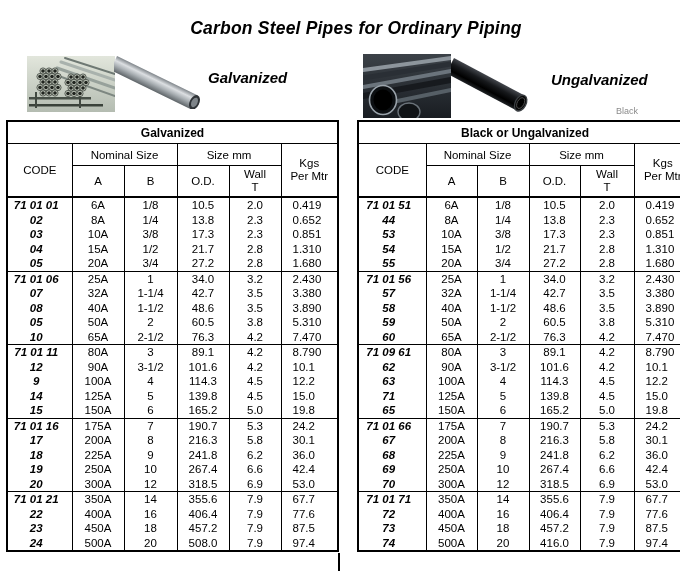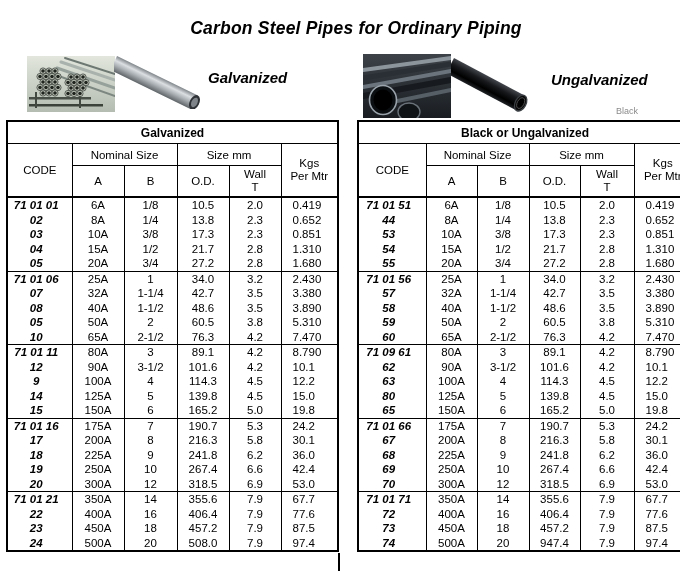--- a/index.html
+++ b/index.html
@@ -518,21 +518,21 @@
         </tr>
         <tr>
           <td class="c-code">63</td>
           <td class="c-a">100A</td>
           <td class="c-b">4</td>
           <td class="c-od">114.3</td>
           <td class="c-wall">4.5</td>
           <td class="c-kgs">12.2</td>
         </tr>
         <tr>
-          <td class="c-code">80</td>
+          <td class="c-code">71</td>
           <td class="c-a">125A</td>
           <td class="c-b">5</td>
           <td class="c-od">139.8</td>
           <td class="c-wall">4.5</td>
           <td class="c-kgs">15.0</td>
         </tr>
         <tr>
           <td class="c-code">65</td>
           <td class="c-a">150A</td>
           <td class="c-b">6</td>
@@ -605,21 +605,21 @@
           <td class="c-a">450A</td>
           <td class="c-b">18</td>
           <td class="c-od">457.2</td>
           <td class="c-wall">7.9</td>
           <td class="c-kgs">87.5</td>
         </tr>
         <tr>
           <td class="c-code">74</td>
           <td class="c-a">500A</td>
           <td class="c-b">20</td>
-          <td class="c-od">947.4</td>
+          <td class="c-od">416.0</td>
           <td class="c-wall">7.9</td>
           <td class="c-kgs">97.4</td>
         </tr>
       </tbody>
     </table>
 
   <div class="mid-line"></div>
 </div>
 
 </body></html>

